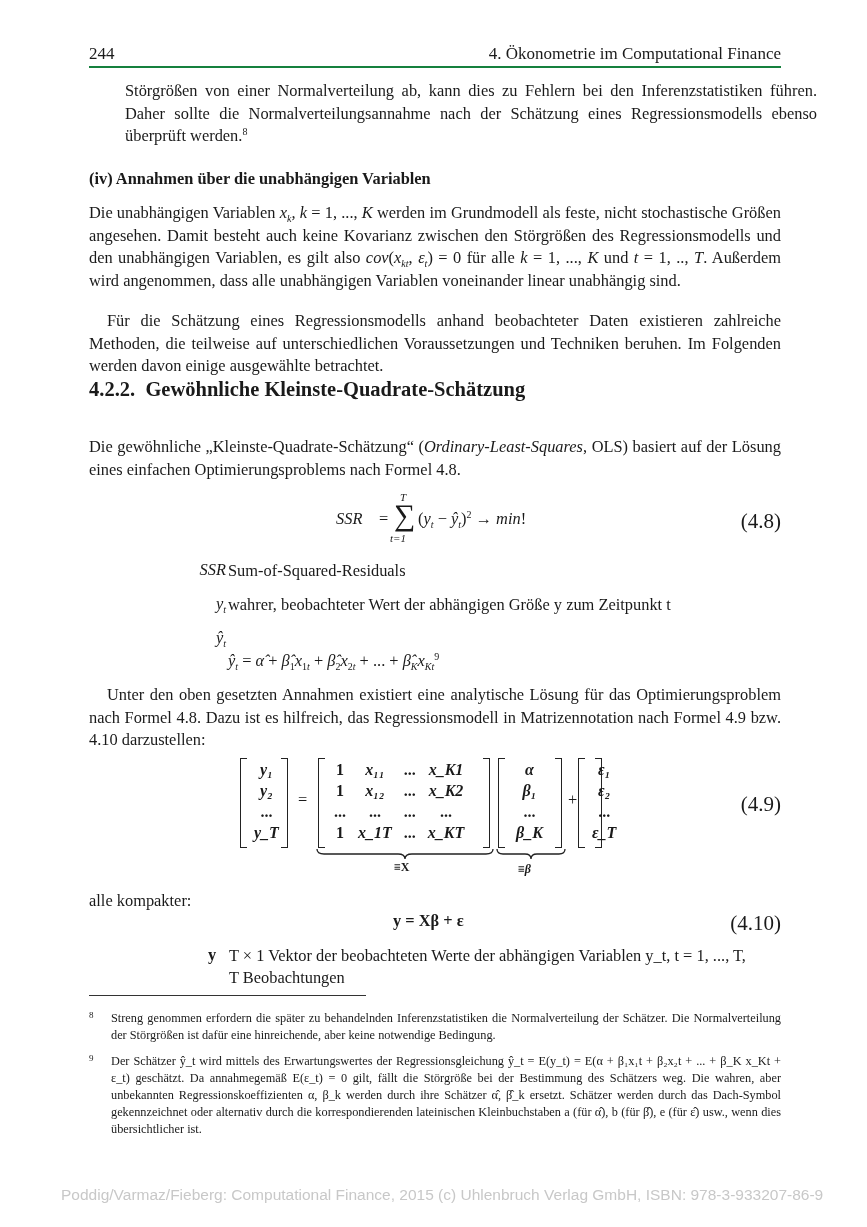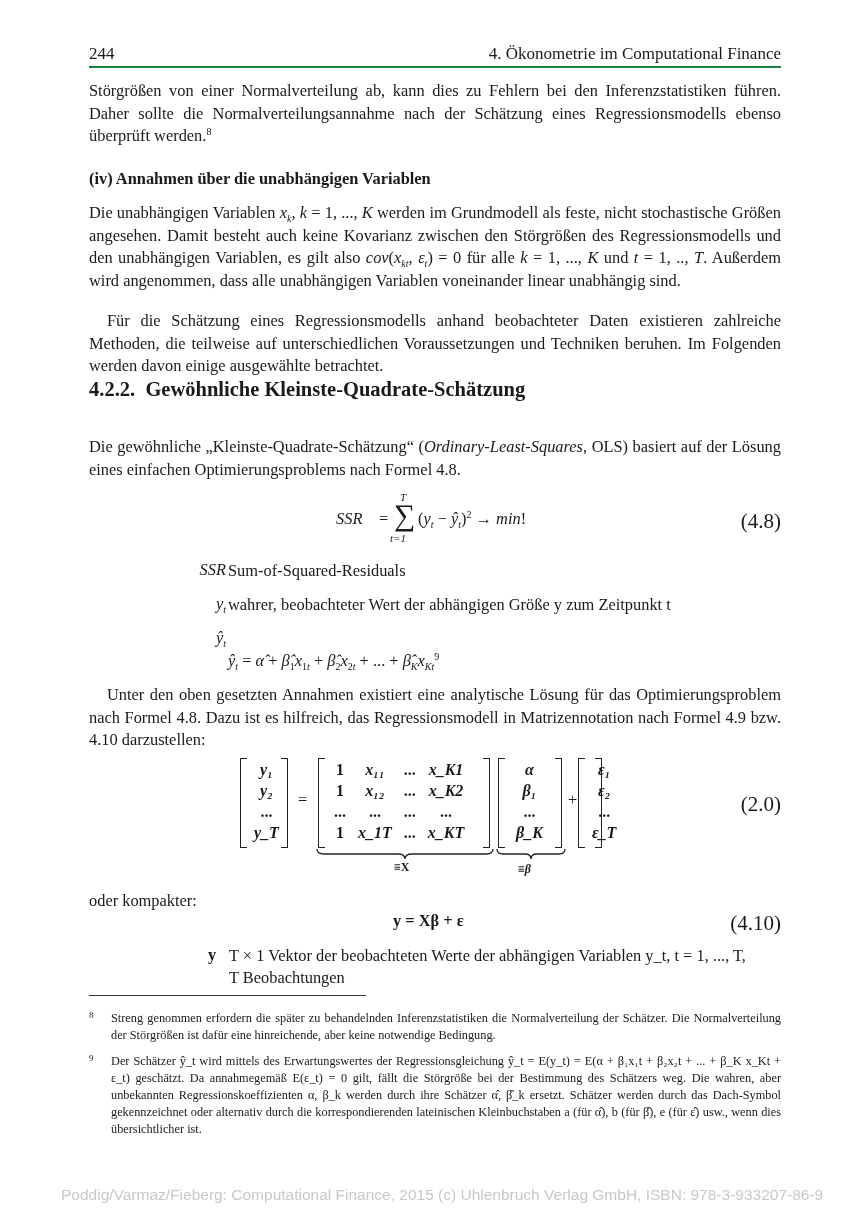--- a/index.html
+++ b/index.html
@@ -44,21 +44,21 @@
     .footer { left: 61px; top: 1186px; font-family: "Liberation Sans", "DejaVu Sans", sans-serif; font-size: 15.5px; color: #c8c8c8; white-space: nowrap; }
   </style>
 </head>
 <body>
 
 <div class="abs header">
   <span class="pnum">244</span>
   <span class="run">4. Ökonometrie im Computational Finance</span>
 </div>
 
-<div class="abs para" style="top:80px;">
+<div class="abs para" style="top:80px;margin-left:36px;">
   <p><span>Störgrößen von einer Normalverteilung ab, kann dies zu Fehlern bei den Inferenzstatistiken führen. Daher sollte die Normalverteilungsannahme nach der Schätzung eines Regressionsmodells ebenso überprüft werden.</span><sup>8</sup></p>
 </div>
 
 <div class="abs subhead">(iv) Annahmen über die unabhängigen Variablen</div>
 
 <div class="abs para" style="top:202px;">
   <p>
     <span>Die unabhängigen Variablen </span><span class="it">x<sub>k</sub>, k</span> = 1, ..., <span class="it">K</span><span> werden im Grundmodell als feste, nicht stochastische Größen angesehen. Damit besteht auch keine Kovarianz zwischen den Störgrößen des Regressionsmodells und den unabhängigen Variablen, es gilt also </span><span class="it">cov</span>(<span class="it">x<sub>kt</sub></span>, <span class="it">ε<sub>t</sub></span>) = 0<span> für alle </span><span class="it">k</span> = 1, ..., <span class="it">K</span><span> und </span><span class="it">t</span> = 1, .., <span class="it">T</span><span>. Außerdem wird angenommen, dass alle unabhängigen Variablen voneinander linear unabhängig sind.</span>
   </p>
 </div>
@@ -210,23 +210,23 @@
       </svg>
   </div>
   <span class="blabel" style="left:154px; top:104px;">≡X</span>
   <div class="brace" style="left:256px; width:70px;">
     <svg width="70" height="12" viewBox="0 0 70 12">
         <path d="M1 1 Q1 6 7 6 L29 6 Q35 6 35 11 Q35 6 41 6 L63 6 Q69 6 69 1" fill="none" stroke="#222" stroke-width="1.3"></path>
       </svg>
   </div>
   <span class="blabel" style="left:278px; top:106px; font-style:italic;">≡β</span>
 </div>
-<div class="abs eqnum" style="top:792px;">(2.0)</div>
-
-<div class="abs para" style="top:890px;">oder kompakter:</div>
+<div class="abs eqnum" style="top:792px;">(4.9)</div>
+
+<div class="abs para" style="top:890px;">alle kompakter:</div>
 
 <div class="abs eq" style="left:393px; top:911px; font-weight:bold;">y = Xβ + ε</div>
 <div class="abs eqnum" style="top:911px;">(4.10)</div>
 
 <div class="abs" style="left:208px; top:945px; font-size:16.4px; font-weight:bold;">y</div>
 <div class="abs" style="left:229px; top:945px; width:553px; font-size:16.4px; line-height:22px;">
   <span>T × 1 Vektor der beobachteten Werte der abhängigen Variablen y_t, t = 1, ..., T,</span><br>
   <span>T Beobachtungen</span>
 </div>
 

